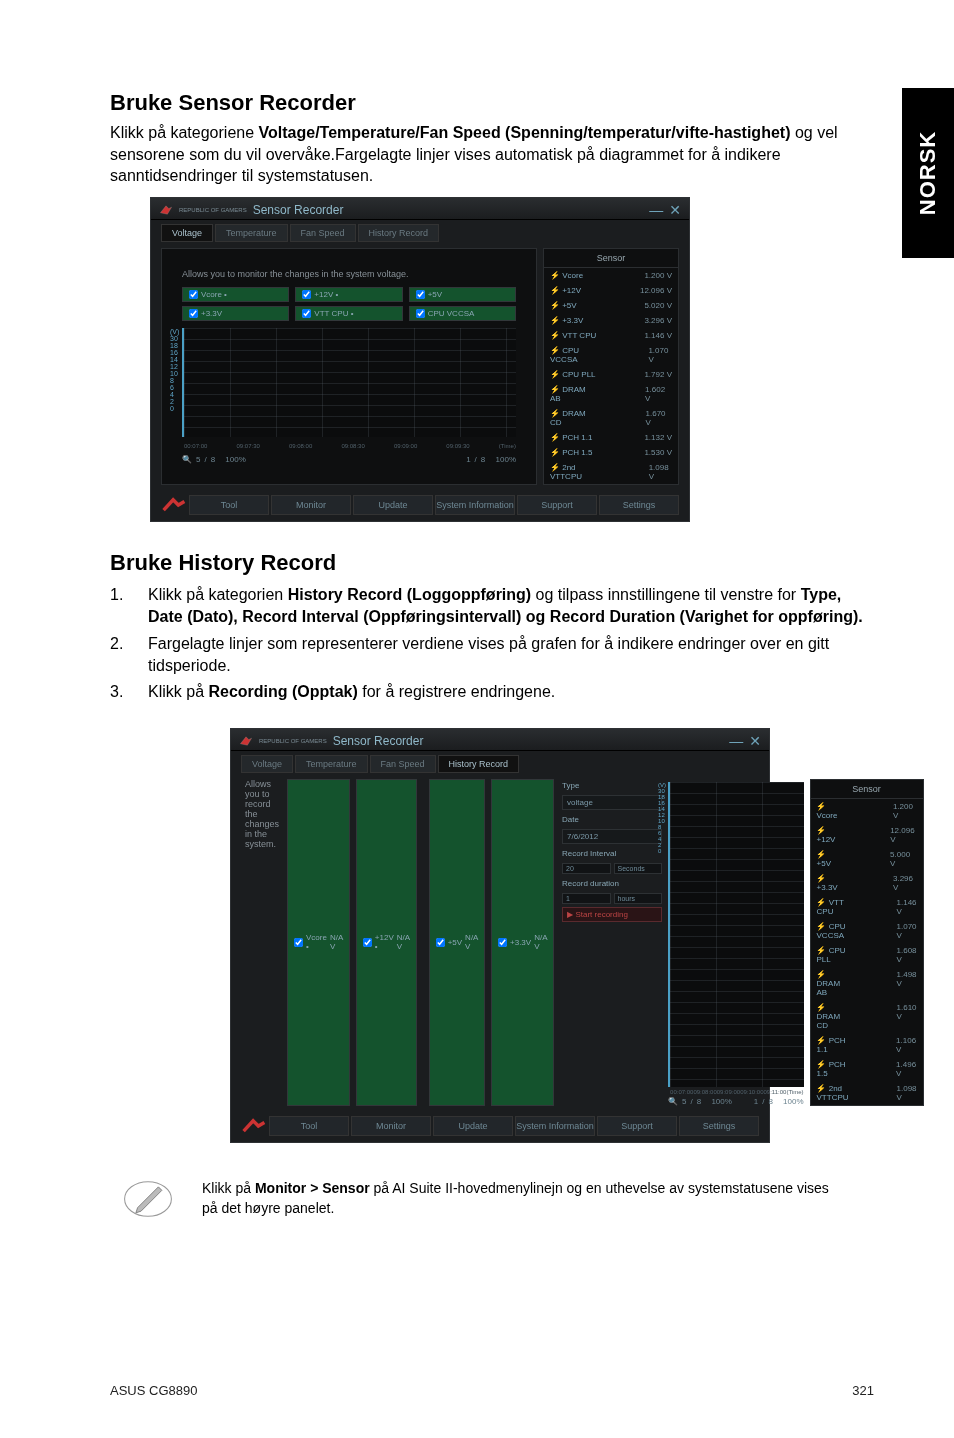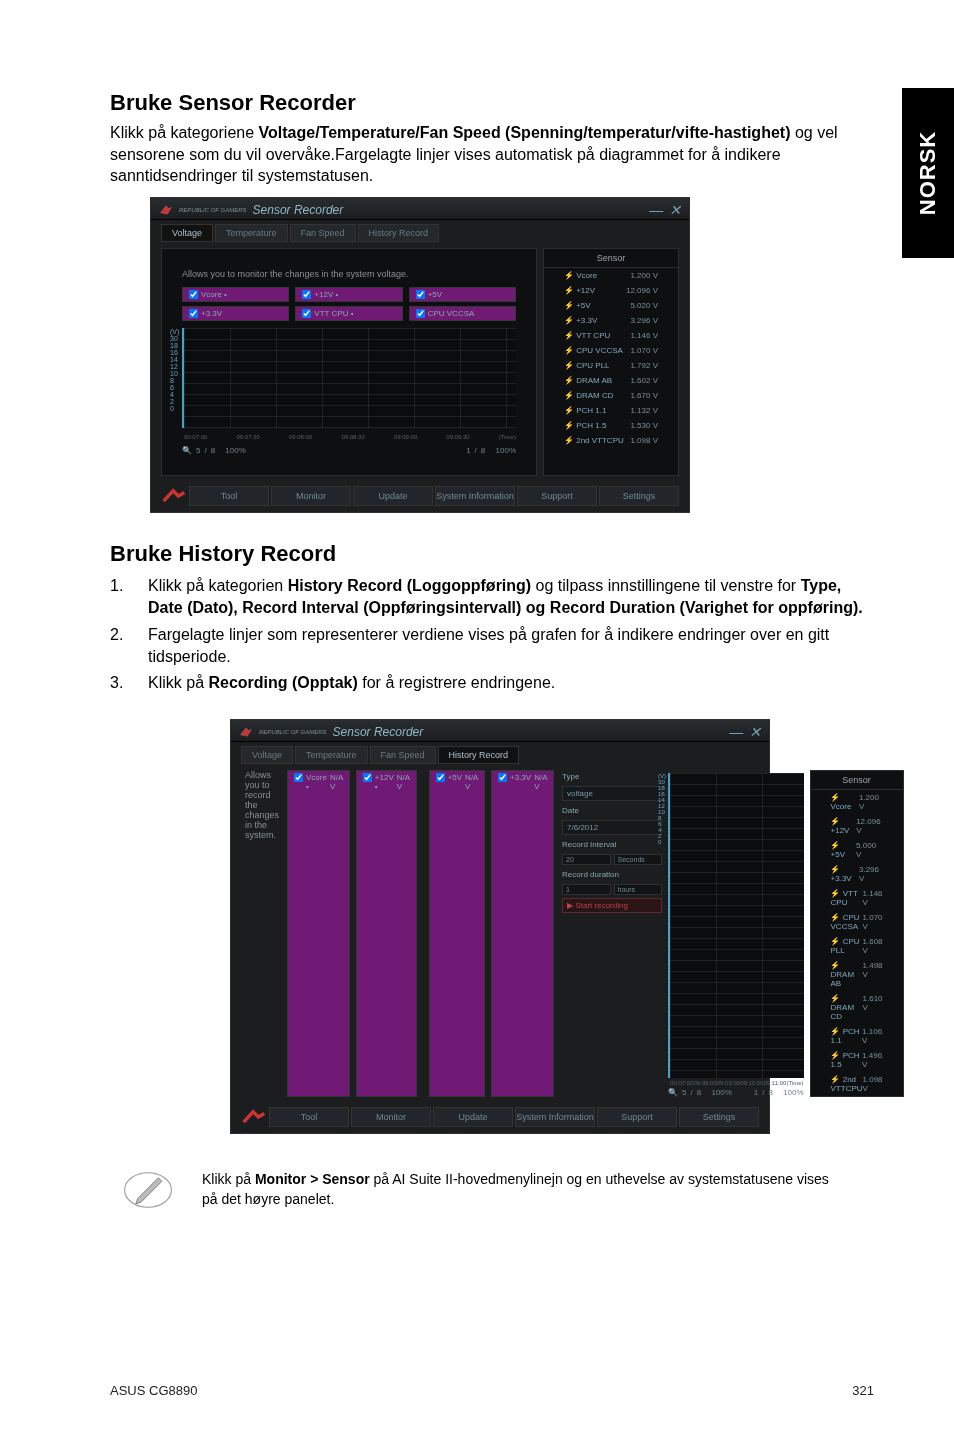--- a/index.html
+++ b/index.html
@@ -9,46 +9,46 @@
   .side-tab span { color: #fff; font-weight: bold; font-size: 22px; transform: rotate(-90deg); white-space: nowrap; letter-spacing: 1px; }
   h2 { font-size: 22px; font-weight: bold; margin-bottom: 6px; }
   p.intro { font-size: 16px; line-height: 1.35; margin-bottom: 10px; }
   ol.steps { margin-left: 0; list-style: none; counter-reset: step; padding-top: 2px;}
   ol.steps li { font-size: 16px; line-height: 1.4; display: flex; margin-bottom: 4px;}
   ol.steps li .num { width: 38px; flex: 0 0 38px; }
   ol.steps li .txt { flex: 1; }
   .bold { font-weight: bold; margin-top: 28px; }
 
   .screenshot { margin: 8px 0 28px 40px; background: #1b1d1f; border: 1px solid #2e3134; display: flex; flex-direction: column; }
-  .ss-titlebar { padding: 4px 8px 1px 8px; display: flex; align-items: center; gap: 6px; background: linear-gradient(#2a2d30,#1b1d1f); border-bottom: 1px solid #000; font-style: italic;}
+  .ss-titlebar { padding: 4px 8px 1px 8px; display: flex; align-items: center; gap: 6px; background: linear-gradient(#2a2d30,#1b1d1f); border-bottom: 1px solid #000;}
   .ss-logo { width: 14px; height: 14px; }
   .ss-logo svg { width:100%; height:100%;}
   .ss-title-text { color: #8fb8c9; font-size: 12px; flex:1;}
   .ss-winbtns { display:flex; gap:6px; color:#6fa3b9; font-size:14px; }
   .ss-tabs { display:flex; gap:2px; padding: 4px 10px 0 10px; }
   .ss-tab { font-size: 9px; color:#6a7a82; background:#24282b; padding: 3px 10px; border:1px solid #333;}
   .ss-tab.active { background:#111; color:#aac1cc;}
   .ss-body { display:flex; padding: 6px 10px 10px 10px; gap: 6px;}
   .ss-left { flex:1; background:#0e0f10; border:1px solid #2b2e31; padding:20px; display:flex; flex-direction:column; gap:4px;}
   .ss-instr { color:#879097; font-size:9px; padding-bottom:4px;}
   .ss-row { display:flex; gap:6px;}
-  .ss-chk { display:flex; align-items:flex-start; gap:3px; font-size:8px; color:#8aa6b3; background:#701a75; padding:2px 6px; border:1px solid #32373a; flex:1;}
+  .ss-chk { display:flex; align-items:center; gap:3px; font-size:8px; color:#8aa6b3; background:#14532d; padding:2px 6px; border:1px solid #32373a; flex:1;}
   .ss-chk input { width:9px; height:9px;}
   .ss-graph { flex:1; background:#0b0c0d; position:relative; margin-top:3px; min-height: 100px; border-left:2px solid #4aa0c6; }
   .ss-gridlines { position:absolute; inset:0;
     background-image: repeating-linear-gradient(to right, rgba(90,100,110,.25) 0 1px, transparent 1px 46px),
                       repeating-linear-gradient(to bottom, rgba(90,100,110,.25) 0 1px, transparent 1px 11px);
   }
   .ss-xlabels { display:flex; justify-content:space-between; font-size:6px; color:#51606a; padding:2px 0 0 2px;}
   .ss-zoom { display:flex; align-items:center; gap:4px; font-size:8px; color:#6c838f; padding-top:2px;}
   .ss-zoom .seg { display:flex; gap:4px;}
   .ss-zoom .seg span {}
   .ss-right { width: 136px; background:#0e0f10; border:1px solid #2b2e31; display:flex; flex-direction:column;}
   .ss-right-h { font-size:9px; color:#98a7af; text-align:center; padding:4px 0; border-bottom:1px solid #2b2e31;}
-  .ss-srow { display:flex; justify-content:space-between; font-size:8px; padding:3px 20px; color:#7fa8bd;}
+  .ss-srow { display:flex; justify-content:space-between; font-size:8px; padding:3px 6px; color:#7fa8bd;gap:48px;}
   .ss-srow .sv { color:#77909c;}
   .ss-bottom { display:flex; gap:2px; padding: 0 10px 6px 10px; align-items:center; }
   .ss-blogo { width: 26px; height: 20px; display:flex; align-items:center; }
   .ss-blogo svg { width:100%; height:100%;}
   .ss-bbtn { flex:1; font-size:9px; color:#6e8894; background:#22262a; border:1px solid #333; text-align:center; padding:4px 0;}
   .ss-lcol { width: 100px; display:flex; flex-direction:column; gap:3px;}
   .ss-lbox { background:#16191b; border:1px solid #2d3134; font-size:8px; color:#7b98a7; padding:2px 4px;}
   .ss-lhead { color:#88a6b4; font-size:8px; padding:2px 0;}
   .ss-lsel { display:flex; gap:3px;}
   .ss-lsel .sel { flex:1; background:#111315; border:1px solid #2d3134; font-size:7px; color:#6f8b99; padding:1px 3px;}

